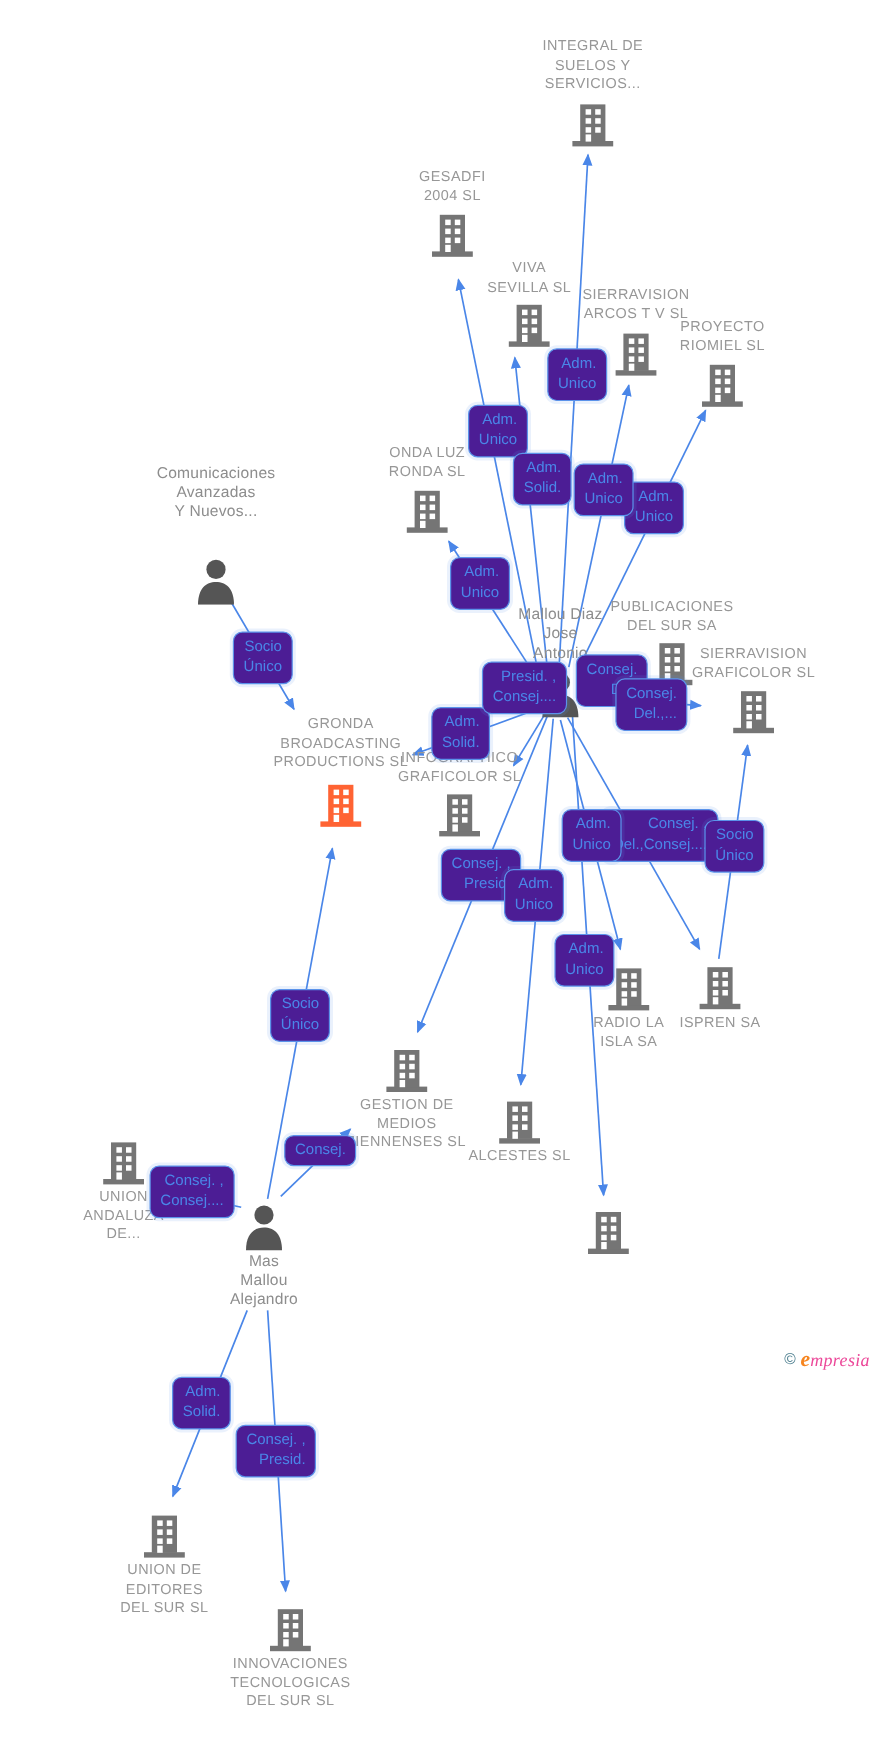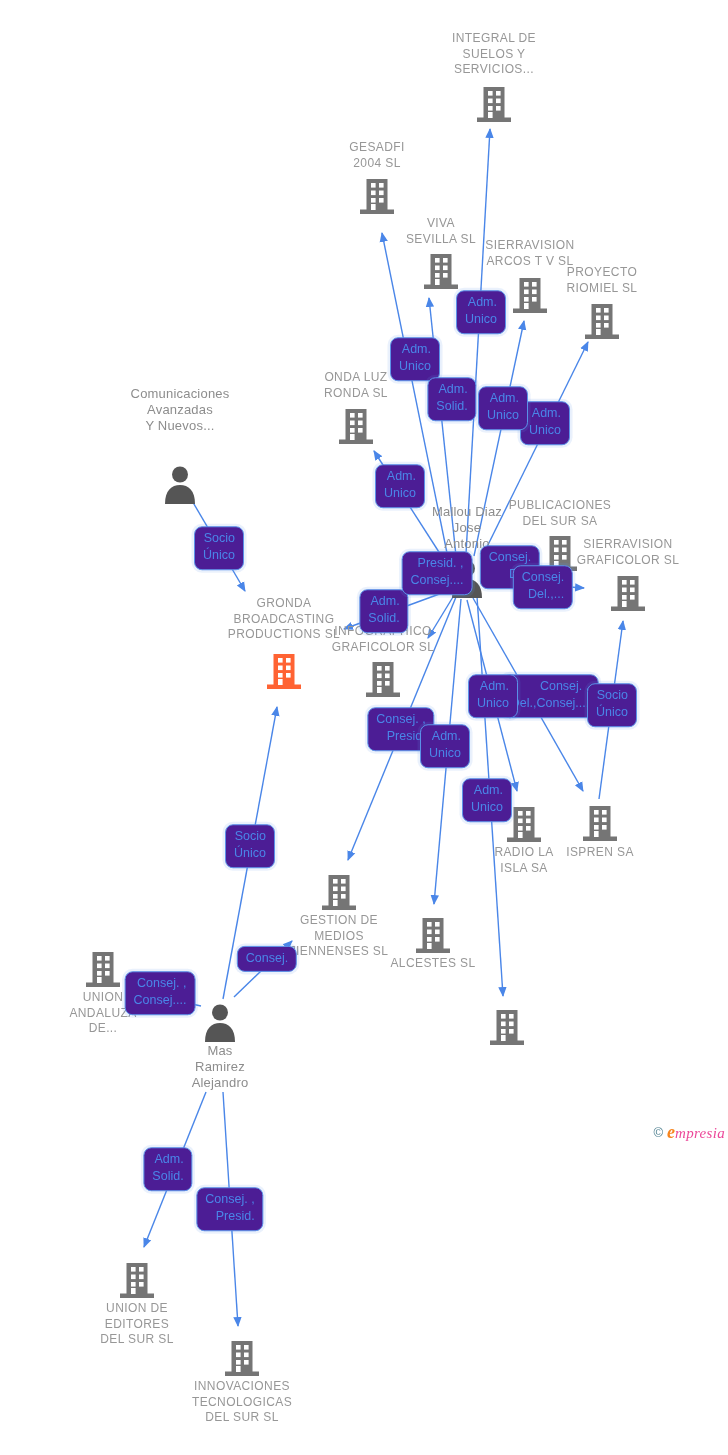--- a/index.html
+++ b/index.html
@@ -345,21 +345,21 @@
         <span>Mallou Diaz</span>
         <span>Jose</span>
         <span>Antonio</span>
       </div>
       <div class="node-icon" style="left: 202px; top: 1002px;"><svg width="36" height="40" viewBox="0 0 36 40">
           <circle cx="18" cy="10.5" r="8" fill="#555555"></circle>
           <path d="M3,40 C3,26.5 9.5,21 18,21 C26.5,21 33,26.5 33,40 Z" fill="#555555"></path>
         </svg></div>
       <div class="node-text person-text" style="left: 220px; top: 1043px;">
         <span>Mas</span>
-        <span>Ramirez</span>
+        <span>Mallou</span>
         <span>Alejandro</span>
       </div>
     </div>
   <div id="labels-layer">
       <div class="rlabel" style="left: 415px; top: 359px; border-color: rgb(91, 147, 234); color: rgb(74, 134, 232);">
         <span>Adm.</span>
         <span>Unico</span>
       </div>
       <div class="rlabel" style="left: 452px; top: 399px; border-color: rgb(91, 147, 234); color: rgb(74, 134, 232);">
         <span>Adm.</span>

